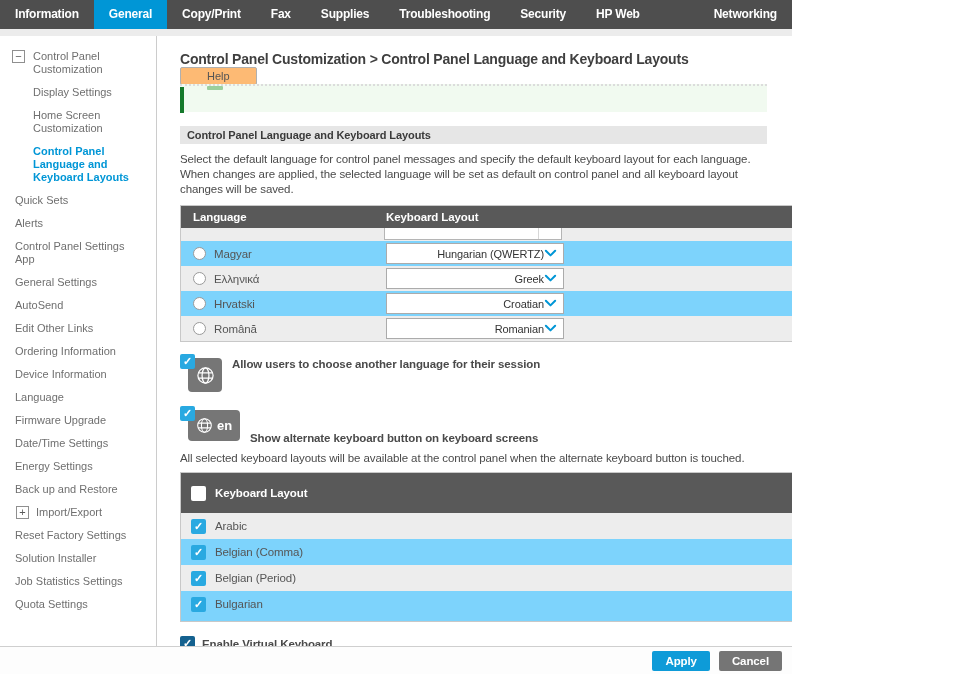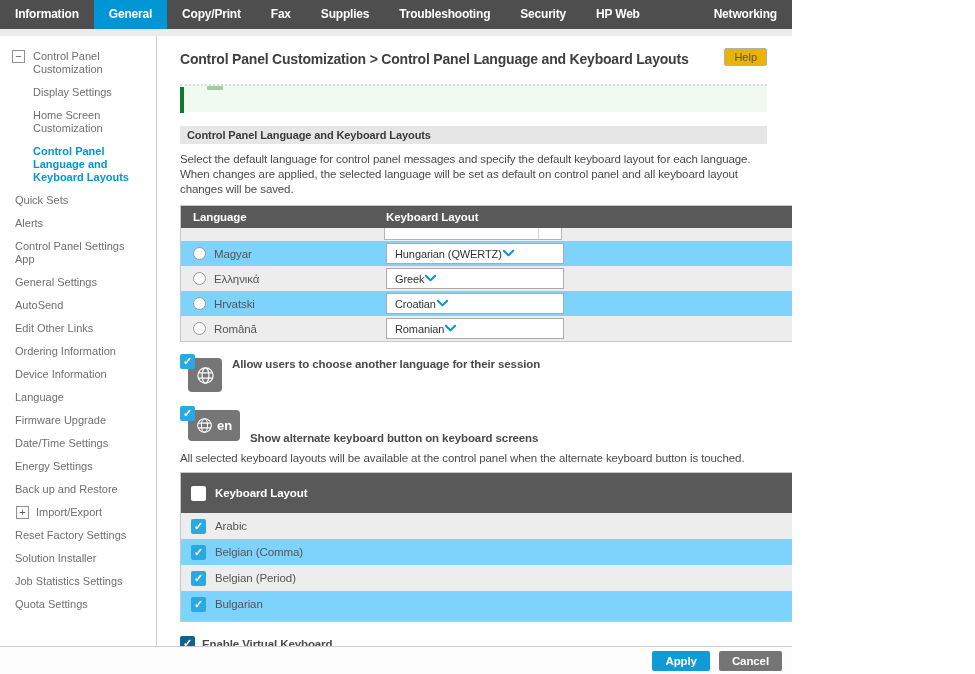--- a/index.html
+++ b/index.html
@@ -22,24 +22,24 @@
   .side-item.child { padding-left:33px; }
   .side-item.group { padding-left:33px; }
   .side-item.active { color:#0096d6; font-weight:bold; }
   .expander { position:absolute; left:12px; top:2px; width:13px; height:13px; border:1px solid #8f8f8f;
     background:#fff; color:#5a5a5a; font-size:11px; line-height:11px; text-align:center; }
   .side-item.group.collapsed { padding-left:36px; }
   .side-item.group.collapsed .expander { left:16px; }
 
   
   .content { flex:1 1 auto; padding:12px 25px 0 23px; overflow:hidden; background:#fff; }
-  .content-header { display:flex; justify-content:space-between; align-items:flex-start; height:32px; }
+  .content-header { display:flex; justify-content:space-between; align-items:flex-start; height:32px;flex-direction:column; }
   .page-title { font-size:14px; font-weight:bold; color:#3f3f3f; letter-spacing:-0.2px; padding-top:3px; }
-  .help-btn { font-size:11px; color:#555; background:#eab308; border:1px solid #b0b0b0; border-radius:2px;
-    padding:2px 9px; cursor:pointer; }
+  .help-btn { font-size:11px; color:#555; background:#fdba74; border:1px solid #b0b0b0; border-radius:2px;
+    padding:2px 26px; cursor:pointer; }
 
   .notice { position:relative; height:28px; background:#f1faf0; border-top:2px dotted #dcdcdc; margin-top:4px; }
   .notice-accent { position:absolute; left:0; top:1px; width:4px; height:26px; background:#15792b; }
   .notice-smudge { position:absolute; left:27px; top:0; width:16px; height:4px; background:#9ccf9c; border-radius:1px; }
 
   .section-bar { margin-top:14px; height:18px; background:#e6e6e6; font-size:11px; font-weight:bold;
     color:#3a3a3a; line-height:18px; padding-left:7px; letter-spacing:-0.1px; }
   .desc { margin:8px 0 8px 0; font-size:11.5px; color:#4a4a4a; line-height:15px; max-width:770px;
     letter-spacing:-0.1px; }
 
@@ -50,21 +50,21 @@
   .lang-table .tbl-header { height:22px; }
   .col-language { padding-left:12px; width:205px; }
   .tbl-body { position:relative; background:#7dd3fc; }
   .lang-table .tbl-body { height:113px; overflow:hidden; }
   .lang-row { height:25px; display:flex; align-items:center; padding-left:12px; position:relative; }
   .lang-row.alt, .kb-row.alt, .partial-row { background:#ededed; }
   .radio { width:13px; height:13px; border:1px solid #9a9a9a; border-radius:50%; background:#fff;
     flex:0 0 13px; cursor:pointer; }
   .lang-label { font-size:11.5px; color:#555; margin-left:8px; width:172px; letter-spacing:-0.1px; }
   .select-box { position:relative; width:178px; height:21px; background:#fff; border:1px solid #ababab;
-    display:flex; align-items:center; justify-content:flex-start; padding:0 6px 0 8px; cursor:pointer; }
+    display:flex; align-items:center; justify-content:flex-end; padding:0 6px 0 8px; cursor:pointer; }
   .select-label { font-size:11px; color:#333; letter-spacing:-0.1px; }
   .partial-row { height:13px; position:relative; }
   .partial-select { position:absolute; left:203px; top:-2px; width:178px; height:14px; background:#fff;
     border:1px solid #b5b5b5; border-top:none; }
   .partial-select .divider { position:absolute; right:22px; top:0; bottom:0; width:1px; background:#d7d7d7; }
 
   .scrollbar { position:absolute; top:0; right:0; bottom:0; width:15px; background:#fff;
     border-left:1px solid #e3e3e3; }
   .sb-arrow { position:absolute; left:3px; width:8px; height:8px; cursor:pointer; }
   .sb-arrow span { position:absolute; left:1px; top:2px; width:6px; height:6px; border-left:1.5px solid #7d7d7d;

